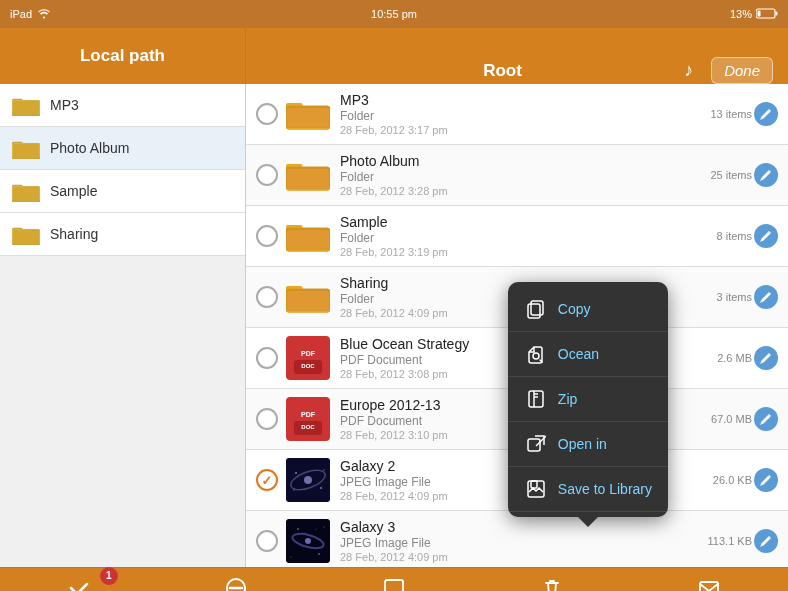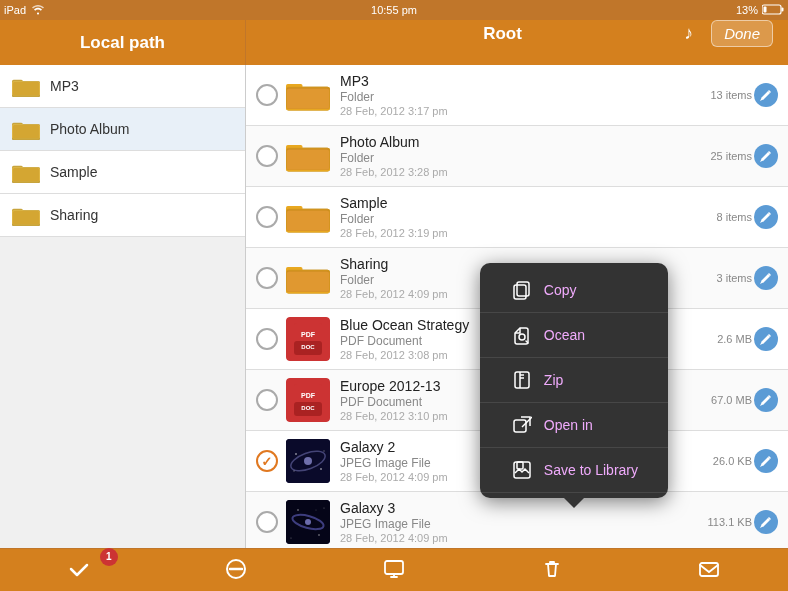--- a/index.html
+++ b/index.html
@@ -1,38 +1,38 @@
 <!DOCTYPE html>
 <html><head>
   <meta charset="utf-8">
   <style>
     * { box-sizing: border-box; margin: 0; padding: 0; }
     body { font-family: -apple-system, 'Helvetica Neue', Arial, sans-serif; width: 788px; height: 591px; overflow: hidden; background: #e8e8e8; }
 
     
     .status-bar {
-      height: 20px;
+      height: 28px;
       background: #c0762a;
       display: flex;
       align-items: center;
       justify-content: space-between;
-      padding: 0 4px;
+      padding: 0 10px;
       font-size: 11px;
       color: white;
     }
     .status-left { display: flex; align-items: center; gap: 5px; }
     .status-center { position: absolute; left: 50%; transform: translateX(-50%); font-size: 11px; font-weight: 500; }
     .status-right { display: flex; align-items: center; gap: 4px; font-size: 11px; }
 
     
     .header-bar {
-      height: 45px;
+      height: 56px;
       background: #d4801e;
       display: flex;
-      align-items: flex-start;
+      align-items: flex-end;
     }
     .header-left {
       width: 246px;
       text-align: center;
       color: white;
       font-size: 17px;
       font-weight: 600;
       border-right: 1px solid #c0762a;
       height: 100%;
       display: flex;
@@ -229,23 +229,23 @@
       background: #333;
       border-radius: 10px;
       padding: 5px 0;
       min-width: 160px;
       box-shadow: 0 4px 20px rgba(0,0,0,0.5);
       z-index: 100;
     }
     .context-menu-item {
       display: flex;
       align-items: center;
-      padding: 10px 30px;
+      padding: 10px 16px;
       cursor: pointer;
-      color: #f0abfc;
+      color: #7dd3fc;
       font-size: 14px;
       border-bottom: 1px solid rgba(255,255,255,0.1);
     }
     .context-menu-item:last-child { border-bottom: none; }
     .context-menu-icon {
       width: 24px;
       height: 24px;
       margin-right: 10px;
       display: flex;
       align-items: center;

